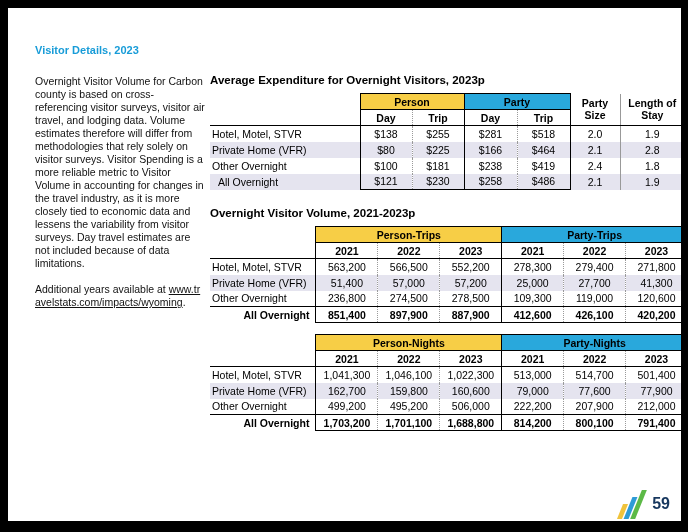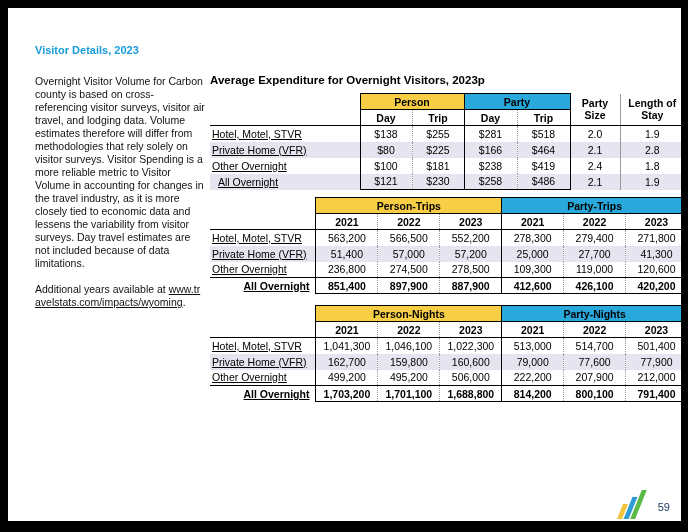--- a/index.html
+++ b/index.html
@@ -27,21 +27,21 @@
   .sidebar a { color:#111; text-decoration:underline; word-break:break-all; }
   
   .main { position:absolute; left:202px; top:66px; width:478px; }
   .section-heading { font-size:11.5px; font-weight:700; color:#000; }
   .vol-heading { margin-top:17px; }
   
   table { border-collapse:collapse; table-layout:fixed; margin-top:7px; }
   th, td { font-size:10.5px; height:16px; padding:0 2px; white-space:nowrap; overflow:hidden; }
   th { font-weight:700; text-align:center; }
   td { text-align:center; color:#000; }
-  td.rowlabel { text-align:left; padding-left:2px;text-decoration:underline; }
+  td.rowlabel { text-align:left; padding-left:2px; }
   tr.shaded td { background:#E5E4EF; }
   .ghdr { border:1.5px solid #000; color:#000; }
   .ghdr.person { background:#F7CE46; }
   .ghdr.party  { background:#29A8DC; }
   tr.sub th { border-bottom:1.5px solid #000; }
   
   .exp-table col.lab { width:150px; }
   .exp-table col.m  { width:52px; }
   .exp-table col.m2 { width:53px; }
   .exp-table col.ps { width:50px; }
@@ -72,21 +72,21 @@
   .footer {
     position:absolute; left:0; right:0; bottom:9px; text-align:center;
     font-size:10.5px; color:#1F5AA8;
   }
   .footer a { color:#1F5AA8; text-decoration:underline; }
   .logo { position:absolute; right:36px; bottom:2px; width:26px; height:30px; }
   .logo .slash { position:absolute; width:5px; transform:skewX(-22deg); }
   .logo .s-yellow { left:1px;  bottom:0; height:15px; background:#F0C33C; }
   .logo .s-blue   { left:9px;  bottom:0; height:22px; background:#2E9BD6; }
   .logo .s-green  { left:17px; bottom:0; height:29px; background:#5CB947; }
-  .page-number { position:absolute; right:11px; bottom:8px; font-size:11px; color:#17375E; }
+  .page-number { position:absolute; right:11px; bottom:8px; font-size:16px; color:#17375E;font-weight:bold; }
 </style>
 </head>
 <body>
 
 <div class="slide">
 
   <div class="page-subtitle">Visitor Details, 2023</div>
 
   <div class="sidebar">
     <p>Overnight Visitor Volume for Carbon county is based on cross-referencing visitor surveys, visitor air travel, and lodging data. Volume estimates therefore will differ from methodologies that rely solely on visitor surveys. Visitor Spending is a more reliable metric to Visitor Volume in accounting for changes in the travel industry, as it is more closely tied to economic data and lessens the variability from visitor surveys. Day travel estimates are not included because of data limitations.</p>
@@ -156,20 +156,21 @@
             <td class="c0 boxed">$121</td>
             <td class="c1 boxed">$230</td>
             <td class="c2 boxed">$258</td>
             <td class="c3 boxed">$486</td>
             <td class="c4">2.1</td>
             <td class="c5">1.9</td>
           </tr>
         </tbody>
     </table>
 
+    <div class="section-heading vol-heading">Overnight Visitor Volume, 2021-2023p</div>
 
     <table class="vol-table">
       <colgroup>
         <col class="lab">
           <col class="y">
           <col class="y">
           <col class="y">
           <col class="y">
           <col class="y">
           <col class="y">

